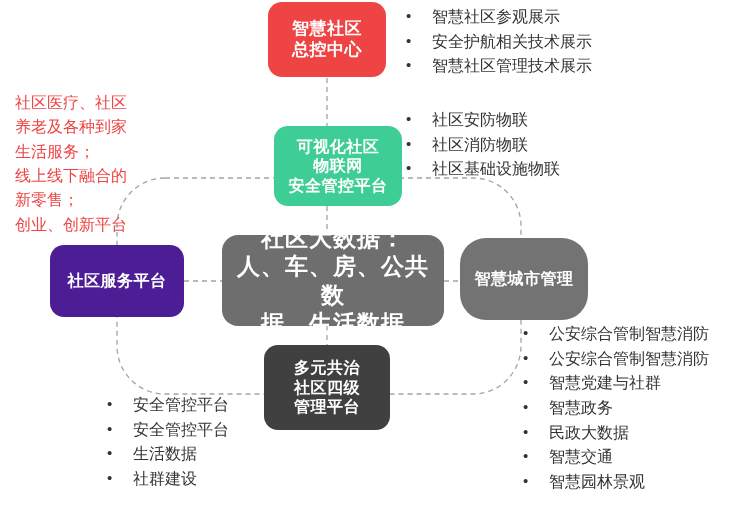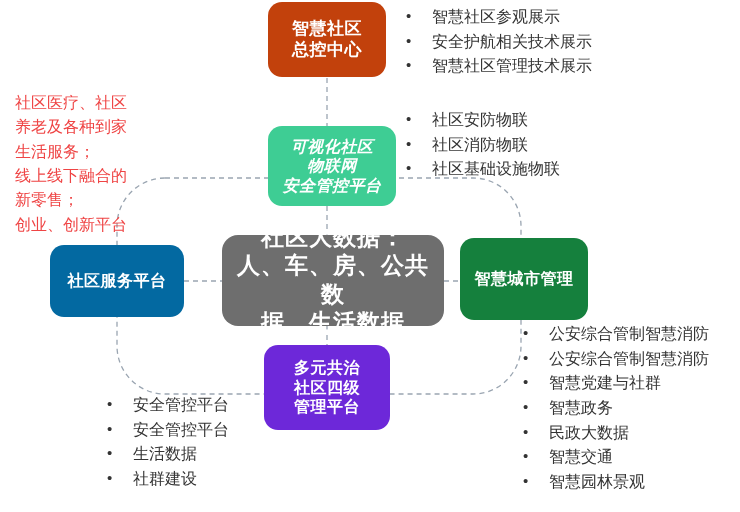--- a/index.html
+++ b/index.html
@@ -38,46 +38,44 @@
     text-align: center;
     border-radius: 14px;
     color: #ffffff;
     font-weight: bold;
     line-height: 1.22;
     letter-spacing: 0.5px;
     box-sizing: border-box;
     padding: 4px 6px;
     white-space: pre-line;
   }
-  .node-purple { background: #c2410c; }
+  .node-purple { background: #ef4444; }
   .node-green  { background: #3ecd94; }
   .node-gray   { background: #6e6e6e; }
-  .node-pink   { background: #0369a1; }
-  .node-orange { background: #15803d; }
-  .node-blue   { background: #6d28d9; text-align: right; }
+  .node-pink   { background: #4c1d95; }
+  .node-orange { background: #737373; border-radius: 26px; }
+  .node-blue   { background: #404040; text-align: right; }
 
   #node-center {
     left: 222px; top: 235px;
     width: 222px; height: 91px;
     border-radius: 16px;
     font-size: 23px;
     line-height: 1.22;
     letter-spacing: 1px;
-    font-family: Liberation Serif, serif;
   }
   #node-top {
     left: 268px; top: 2px;
     width: 118px; height: 75px;
     font-size: 17px;
   }
   #node-iot {
-    left: 268px; top: 126px;
+    left: 274px; top: 126px;
     width: 128px; height: 80px;
     font-size: 16px;
-    font-style: italic;
   }
   #node-service {
     left: 50px; top: 245px;
     width: 134px; height: 72px;
     font-size: 16px;
   }
   #node-city {
     left: 460px; top: 238px;
     width: 128px; height: 82px;
     font-size: 16px;

